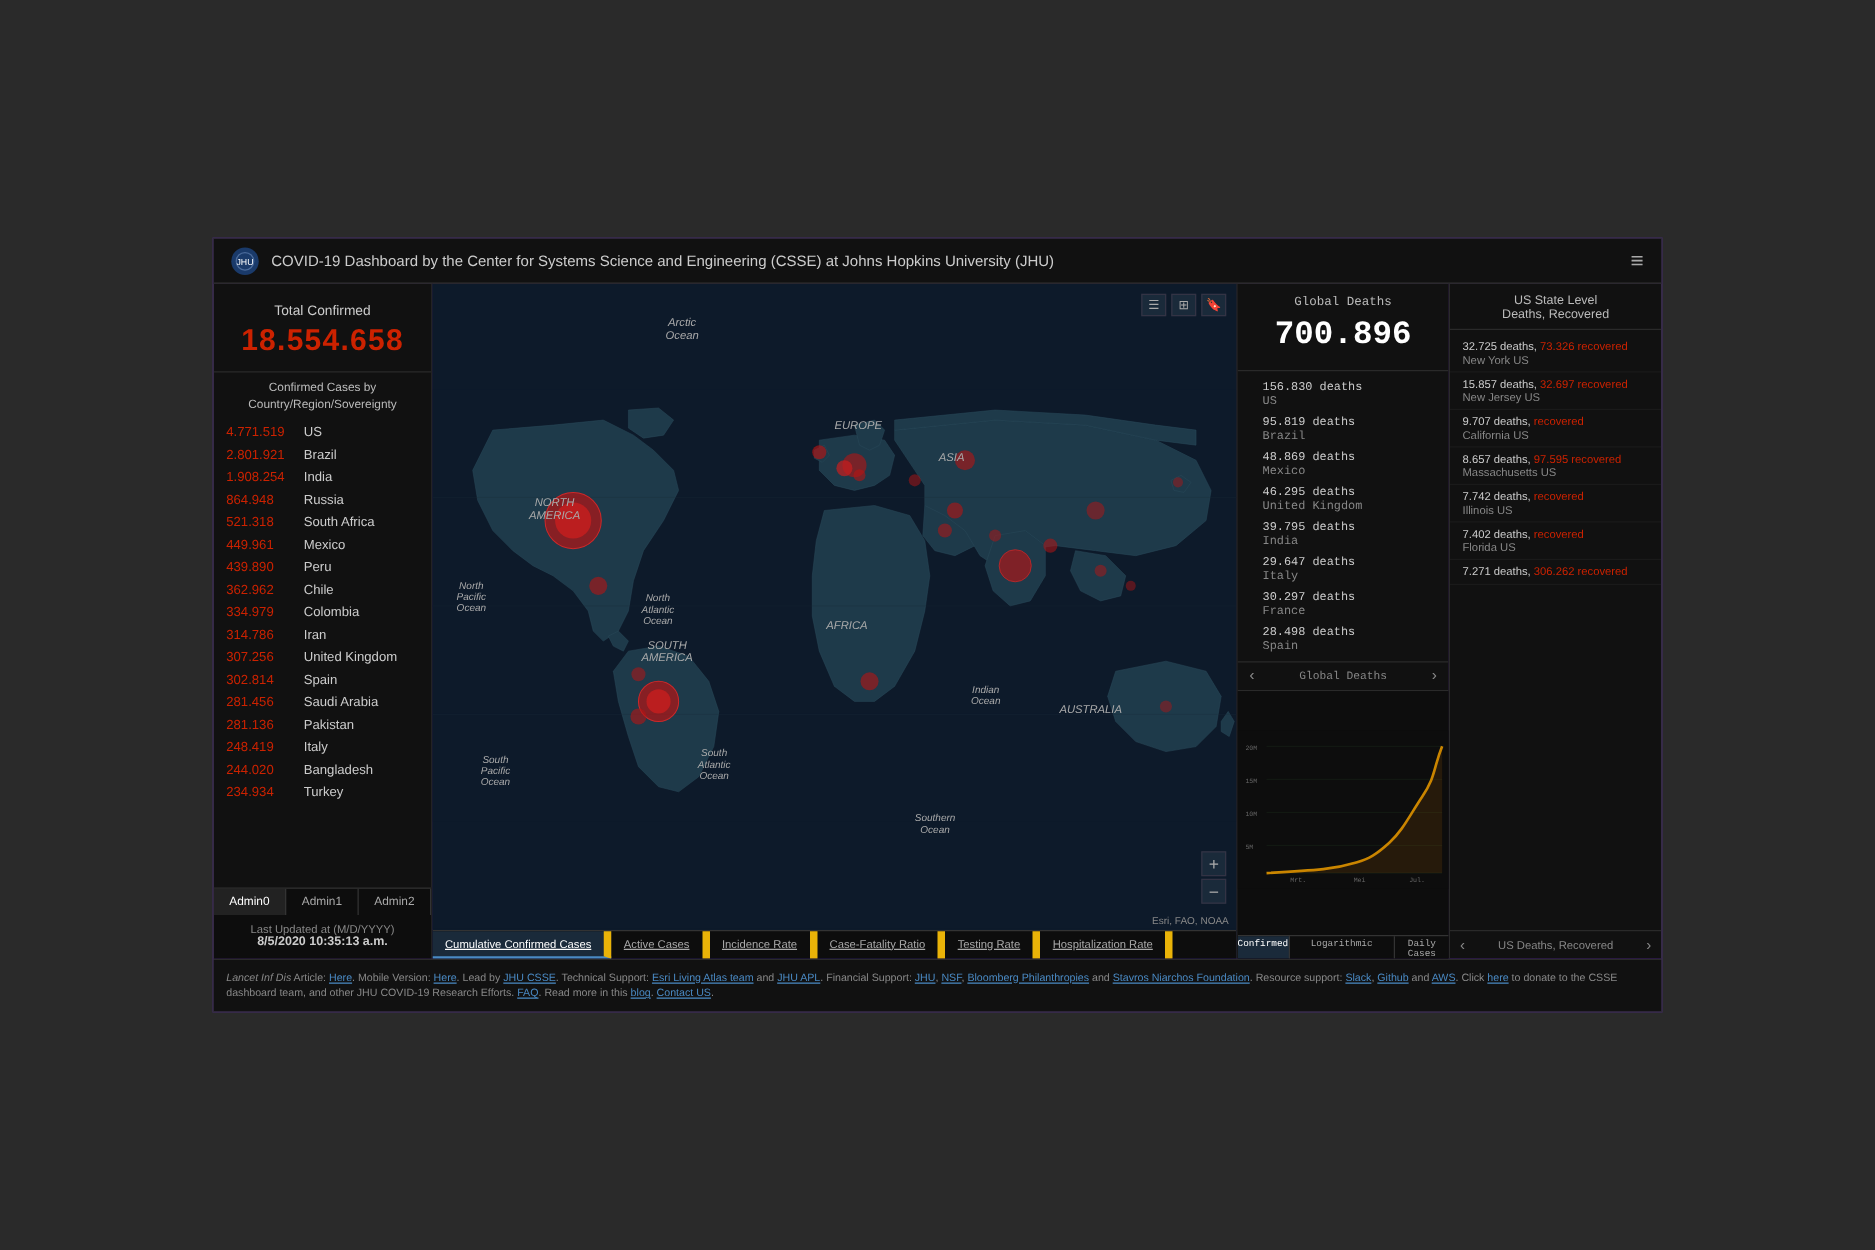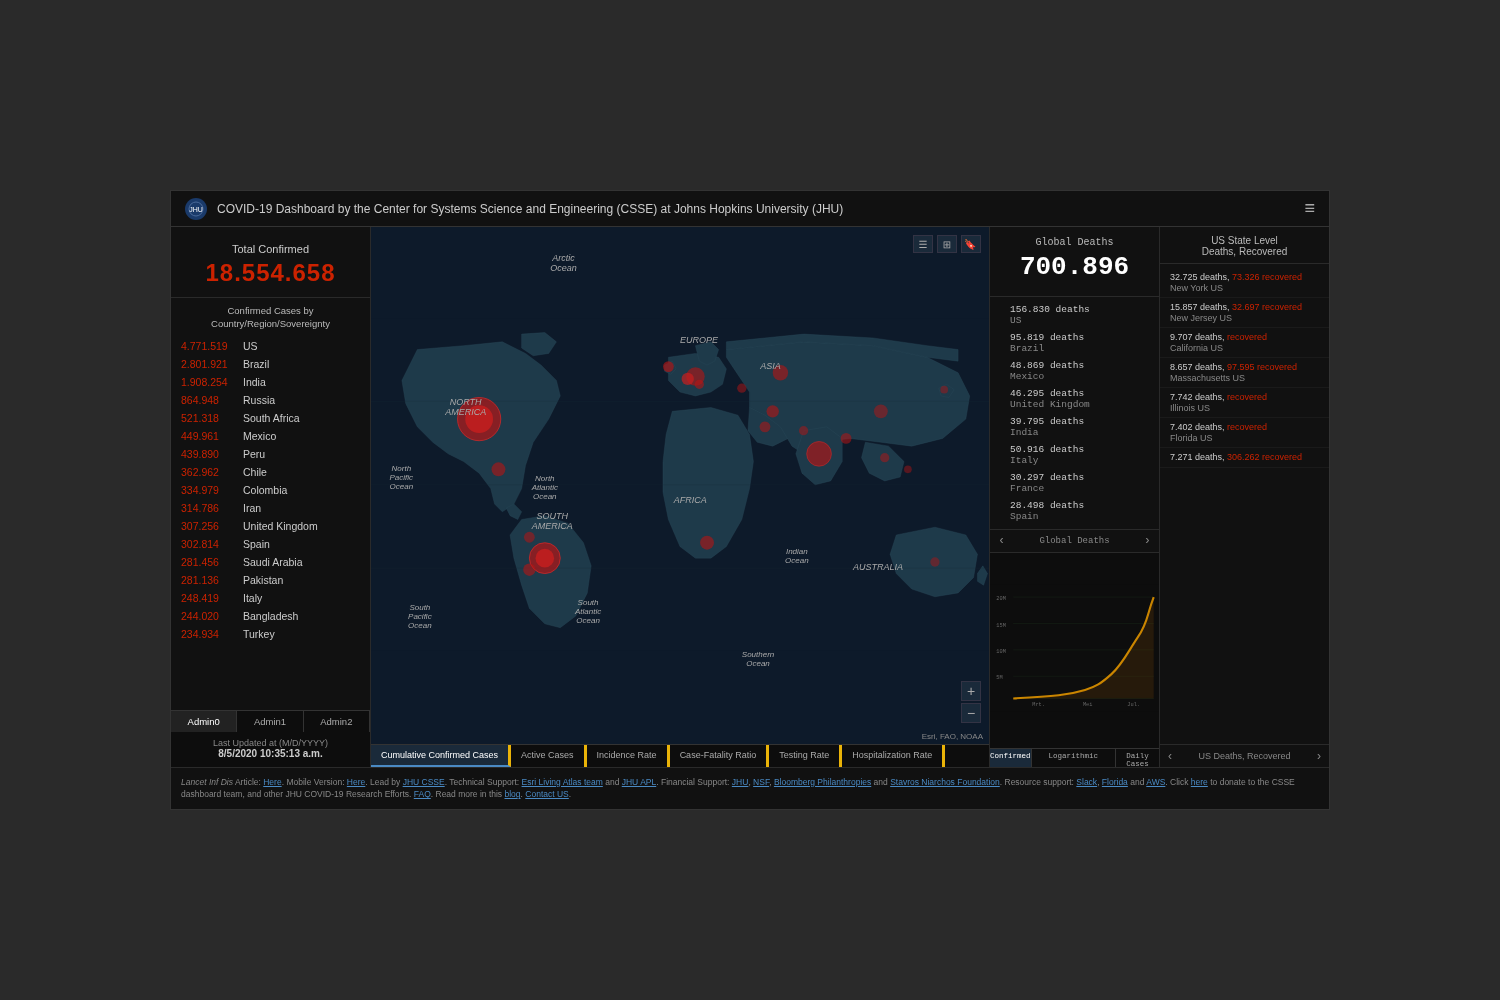--- a/index.html
+++ b/index.html
@@ -54,21 +54,21 @@
       font-size: 18px;
       cursor: pointer;
     }
     .main-content {
       display: flex;
       flex: 1;
       overflow: hidden;
     }
     
     .left-panel {
-      width: 200px;
+      width: 175px;
       background: #111;
       border-right: 1px solid #2a2a2a;
       display: flex;
       flex-direction: column;
       overflow: hidden;
     }
     .total-confirmed-box {
       padding: 16px 10px 10px;
       text-align: center;
     }
@@ -210,22 +210,23 @@
       display: flex;
       gap: 0;
       background: #0d0d0d;
       border-top: 1px solid #333;
     }
     .map-tab {
       padding: 5px 10px;
       font-size: 9px;
       color: #aaa;
       cursor: pointer;
-      border-right: 3px solid #eab308;
+      border-right: 6px solid #eab308;
       white-space: nowrap;
+      text-decoration: underline;
     }
     .map-tab.active {
       background: #1a2a3a;
       color: #fff;
       border-bottom: 2px solid #4a8ac4;
     }
     
     .map-svg-container {
       position: absolute;
       top: 0; left: 0; right: 0; bottom: 24px;
@@ -638,21 +639,21 @@
           </div>
           <div class="deaths-item">
             <div class="deaths-item-number">46.295 deaths</div>
             <div class="deaths-item-country">United Kingdom</div>
           </div>
           <div class="deaths-item">
             <div class="deaths-item-number">39.795 deaths</div>
             <div class="deaths-item-country">India</div>
           </div>
           <div class="deaths-item">
-            <div class="deaths-item-number">50.916 deaths</div>
+            <div class="deaths-item-number">29.647 deaths</div>
             <div class="deaths-item-country">Italy</div>
           </div>
           <div class="deaths-item">
             <div class="deaths-item-number">30.297 deaths</div>
             <div class="deaths-item-country">France</div>
           </div>
           <div class="deaths-item">
             <div class="deaths-item-number">28.498 deaths</div>
             <div class="deaths-item-country">Spain</div>
           </div>
@@ -732,19 +733,19 @@
         <span class="nav-arrow">›</span>
       </div>
     </div>
   </div>
 
   <div class="bottom-section">
     <div class="footnote-area">
       <div class="footnote-text">
         <em>Lancet Inf Dis</em> Article: <span class="footnote-link">Here</span>. Mobile Version: <span class="footnote-link">Here</span>.
         Lead by <span class="footnote-link">JHU CSSE</span>. Technical Support: <span class="footnote-link">Esri Living Atlas team</span> and <span class="footnote-link">JHU APL</span>. Financial Support:
-        <span class="footnote-link">JHU</span>, <span class="footnote-link">NSF</span>, <span class="footnote-link">Bloomberg Philanthropies</span> and <span class="footnote-link">Stavros Niarchos Foundation</span>. Resource support: <span class="footnote-link">Slack</span>, <span class="footnote-link">Florida</span> and <span class="footnote-link">AWS</span>.
+        <span class="footnote-link">JHU</span>, <span class="footnote-link">NSF</span>, <span class="footnote-link">Bloomberg Philanthropies</span> and <span class="footnote-link">Stavros Niarchos Foundation</span>. Resource support: <span class="footnote-link">Slack</span>, <span class="footnote-link">Github</span> and <span class="footnote-link">AWS</span>.
         Click <span class="footnote-link">here</span> to donate to the CSSE dashboard team, and other JHU COVID-19 Research Efforts. <span class="footnote-link">FAQ</span>. Read more in
         this <span class="footnote-link">blog</span>. <span class="footnote-link">Contact US</span>.
       </div>
     </div>
   </div>
 </div>
 
 </body></html>

